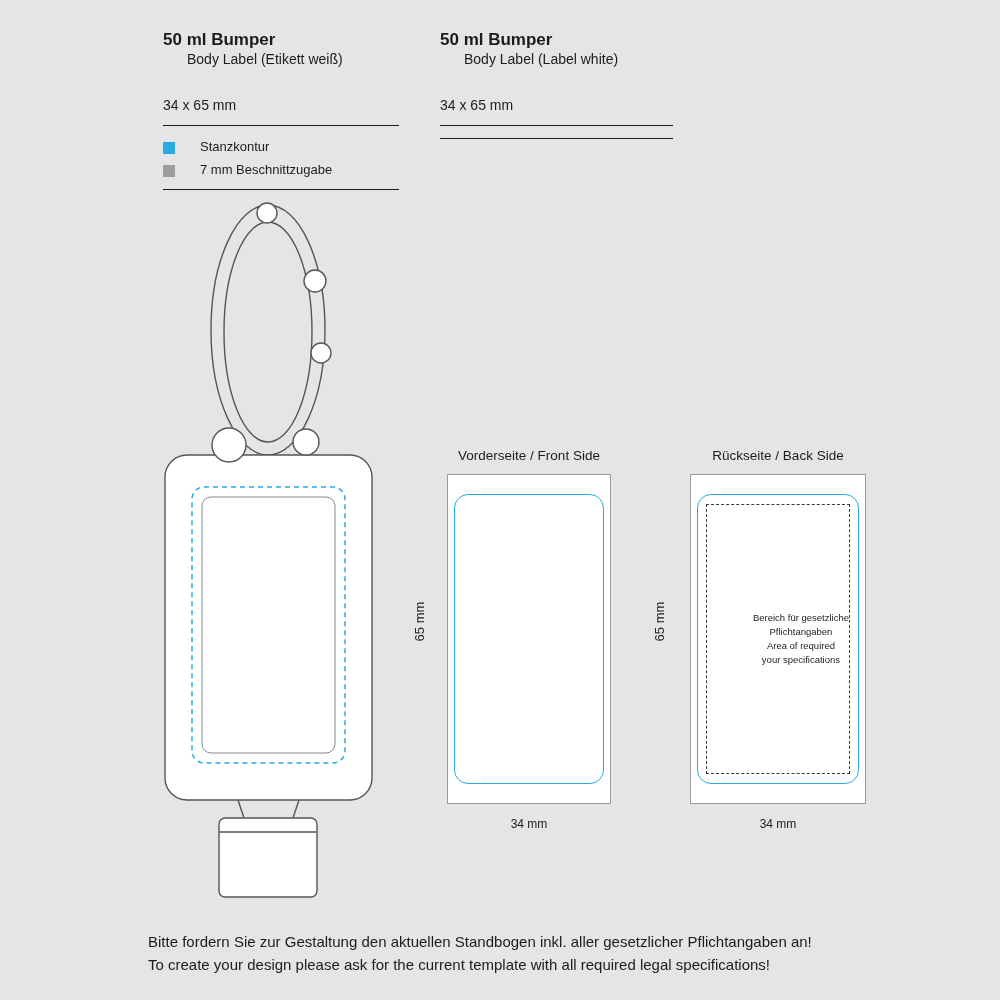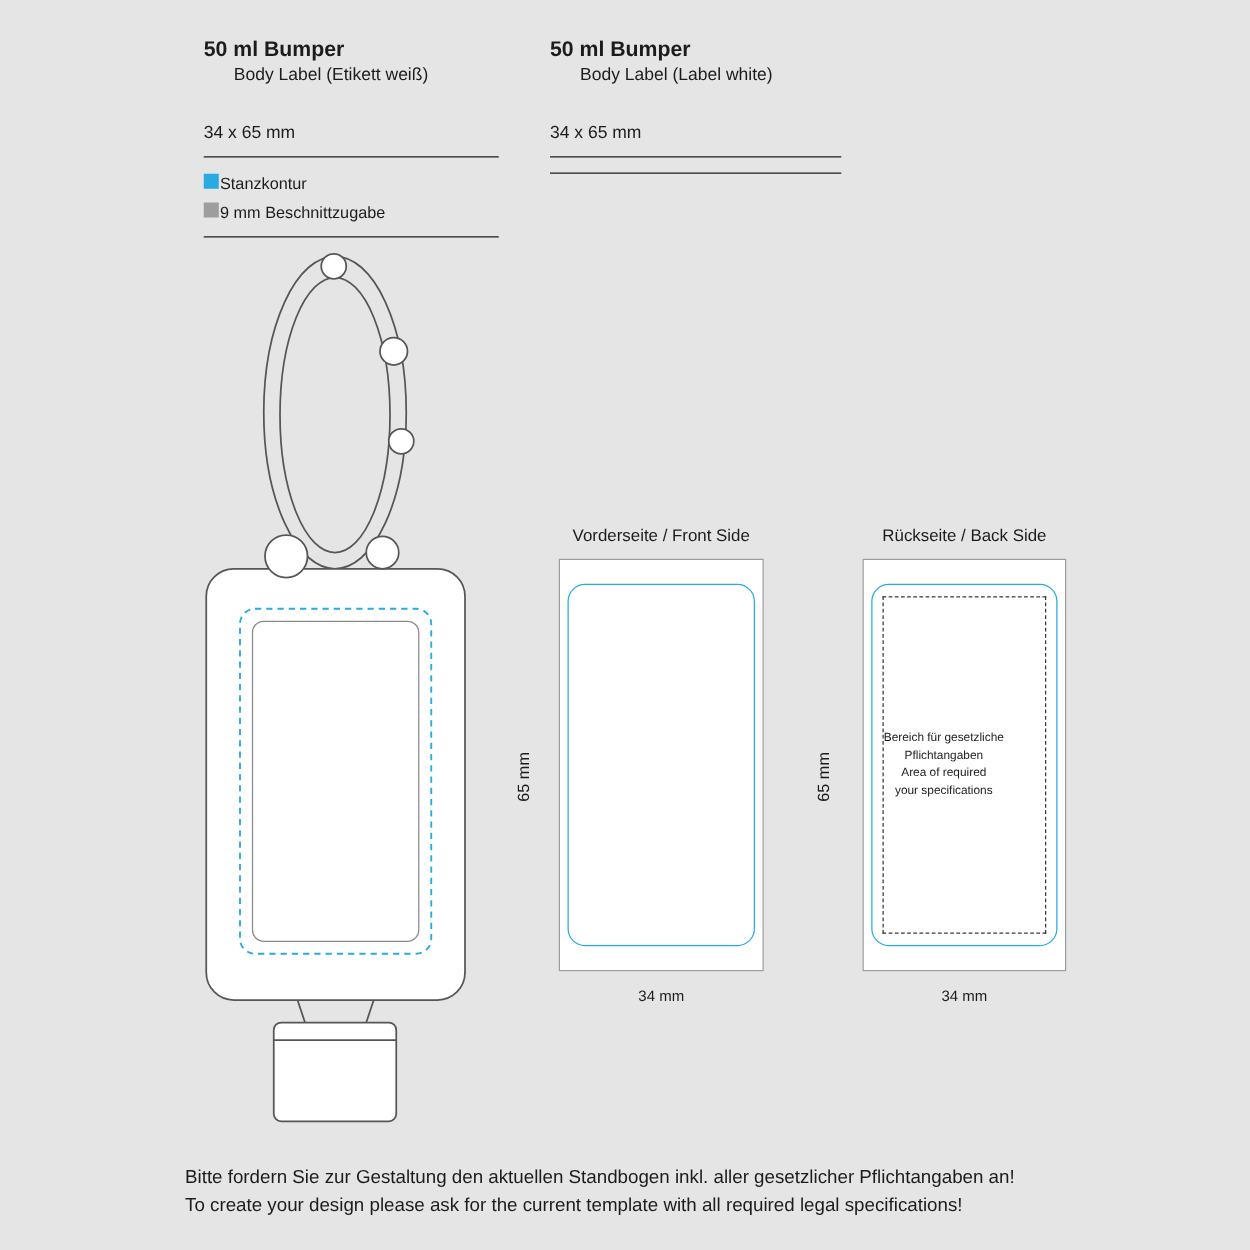--- a/index.html
+++ b/index.html
@@ -8,36 +8,36 @@
     position:relative; width:1000px; height:1000px; background:#e5e5e5;
     font-family:"Liberation Sans", sans-serif; color:#1c1c1c; overflow:hidden;
   }
   
   .hdr { position:absolute; top:30px; }
   .hdr-title { font-size:17px; font-weight:bold; line-height:1.15; }
   .hdr-sub   { font-size:14px; line-height:1.2; margin-top:1px;margin-left:24px; }
   .hdr-size  { font-size:14px; margin-top:30px; }
   .rule { border-bottom:1.2px solid #1c1c1c; margin-top:12px; }
   .legend { margin-top:13px; display:flex; flex-direction:column; gap:8px; }
-  .legend-row { display:flex; align-items:flex-start; gap:1px; font-size:13px; }
+  .legend-row { display:flex; align-items:flex-end; gap:25px; font-size:13px; }
   .swatch { width:12px; height:12px; display:inline-block; flex:0 0 auto; }
   
   .bottle { position:absolute; left:150px; top:200px; width:235px; height:700px; }
   
-  .panel { position:absolute; top:421px; text-align:center; }
+  .panel { position:absolute; top:448px; text-align:center; }
   .panel-title { font-size:13.5px; margin-bottom:11px; white-space:nowrap; }
   .panel-box { position:relative; border:1px solid #9c9c9c; height:328px; background:#fff; }
   .cut-contour {
     position:absolute; left:6px; right:6px; top:19px; bottom:19px;
     border:1.5px solid #29abe2; border-radius:14px;
   }
   .legal-area {
     position:absolute; left:15px; right:15px; top:29px; bottom:29px;
     border:1px dashed #3a3a3a;
-    display:flex; align-items:center; justify-content:flex-start;
+    display:flex; align-items:center; justify-content:flex-end;
   }
   .legal-text { font-size:9.5px; line-height:1.45; color:#1c1c1c; }
   .dim-w { margin-top:13px; font-size:12px; }
   .dim-h {
     position:absolute; top:614px; width:60px; text-align:center; font-size:13px;
     transform:rotate(-90deg);
   }
   
   .footer { position:absolute; left:148px; top:931px; font-size:15px; line-height:1.5; }
 </style>
@@ -51,21 +51,21 @@
     <div class="hdr-sub">Body Label (Etikett weiß)</div>
     <div class="hdr-size">34 x 65 mm</div>
     <div class="rule"></div>
     <div class="legend">
       <div class="legend-row">
         <span class="swatch" style="background: rgb(41, 171, 226);"></span>
         <span>Stanzkontur</span>
       </div>
       <div class="legend-row">
         <span class="swatch" style="background: rgb(157, 157, 156);"></span>
-        <span>9 mm Beschnittzugabe</span>
+        <span>7 mm Beschnittzugabe</span>
       </div>
     </div>
     <div class="rule"></div>
   </section>
 
   <section class="hdr" style="left:440px; width:233px;">
     <div class="hdr-title">50 ml Bumper</div>
     <div class="hdr-sub">Body Label (Label white)</div>
     <div class="hdr-size">34 x 65 mm</div>
     <div class="rule"></div>
@@ -94,21 +94,21 @@
 
   <section class="panel" style="left:447px; width:164px;">
     <div class="panel-title">Vorderseite / Front Side</div>
     <div class="panel-box">
       <div class="cut-contour"></div>
     </div>
     <div class="dim-w">34 mm</div>
   </section>
   <div class="dim-h" style="left:389px;">65 mm</div>
 
-  <section class="panel" style="left:690px; width:163px;">
+  <section class="panel" style="left:690px; width:176px;">
     <div class="panel-title">Rückseite / Back Side</div>
     <div class="panel-box">
       <div class="cut-contour"></div>
       <div class="legal-area">
         <div class="legal-text">
           <div>Bereich für gesetzliche</div>
           <div>Pflichtangaben</div>
           <div>Area of required</div>
           <div>your specifications</div>
         </div>

